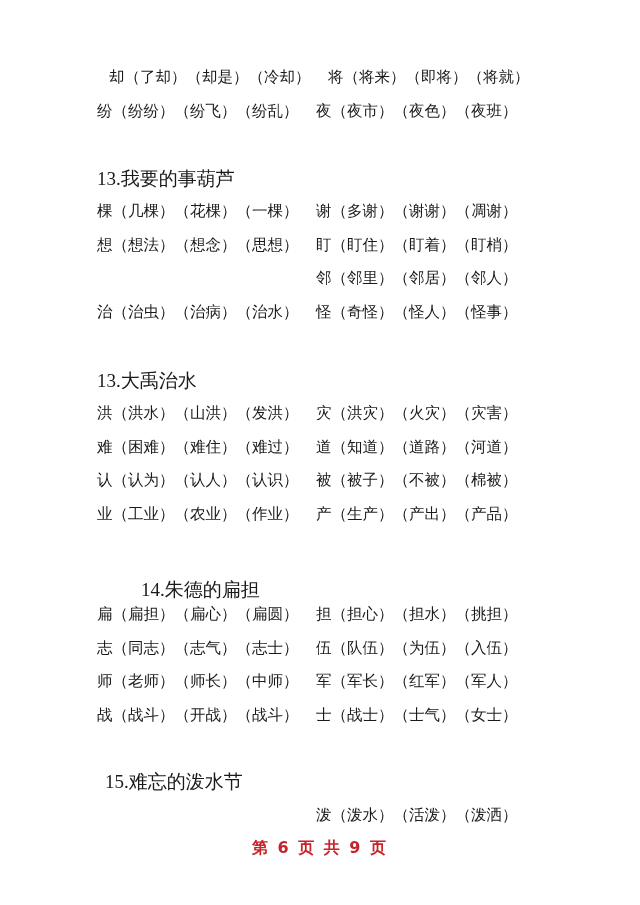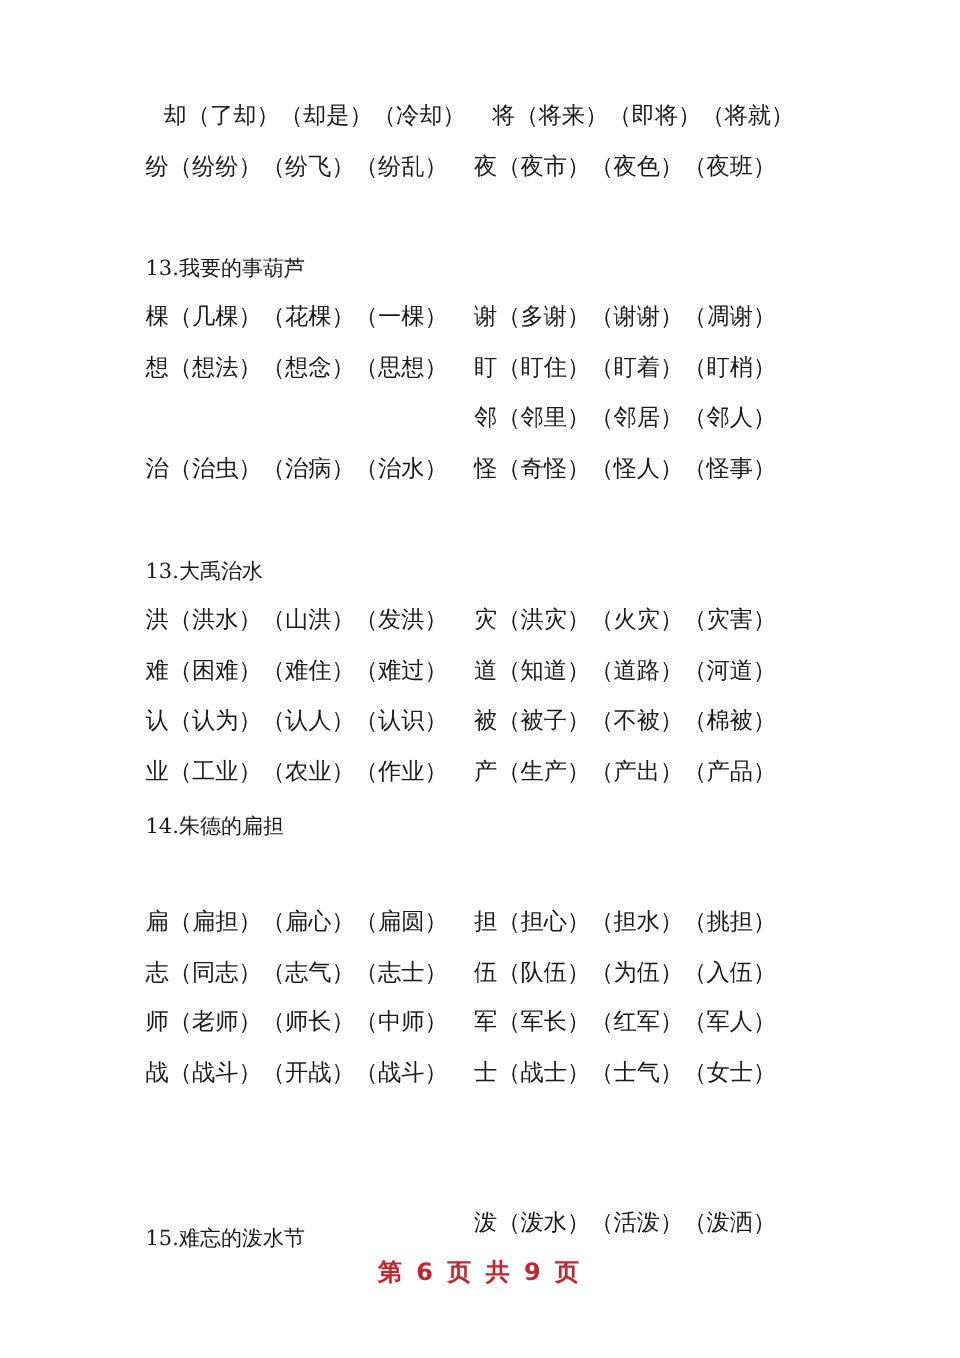--- a/index.html
+++ b/index.html
@@ -37,23 +37,24 @@
       top: 0;
     }
     .row .col-right {
       position: absolute;
       left: 219px;
       top: 0;
     }
     .heading {
       position: absolute;
       left: 97px;
-      font-size: 14px;
+      font-size: 19px;
       line-height: 28px;
       white-space: nowrap;
+      font-family: Liberation Serif, serif;
     }
     .footer {
       position: absolute;
       left: 0;
       width: 640px;
       top: 838px;
       text-align: center;
       font-size: 16px;
       font-weight: bold;
       color: #c8222b;
@@ -103,38 +104,38 @@
   </div>
   <div class="row" style="top:467px;">
     <span class="col-left">认（认为）（认人）（认识）</span>
     <span class="col-right">被（被子）（不被）（棉被）</span>
   </div>
   <div class="row" style="top:501px;">
     <span class="col-left">业（工业）（农业）（作业）</span>
     <span class="col-right">产（生产）（产出）（产品）</span>
   </div>
 
-  <div class="heading" style="top:537px;">14.朱德的扁担</div>
+  <div class="heading" style="top:576px;margin-left:44px;">14.朱德的扁担</div>
   <div class="row" style="top:601px;">
     <span class="col-left">扁（扁担）（扁心）（扁圆）</span>
     <span class="col-right">担（担心）（担水）（挑担）</span>
   </div>
   <div class="row" style="top:635px;">
     <span class="col-left">志（同志）（志气）（志士）</span>
     <span class="col-right">伍（队伍）（为伍）（入伍）</span>
   </div>
   <div class="row" style="top:668px;">
     <span class="col-left">师（老师）（师长）（中师）</span>
     <span class="col-right">军（军长）（红军）（军人）</span>
   </div>
   <div class="row" style="top:702px;">
     <span class="col-left">战（战斗）（开战）（战斗）</span>
     <span class="col-right">士（战士）（士气）（女士）</span>
   </div>
 
-  <div class="heading" style="top:812px;">15.难忘的泼水节</div>
+  <div class="heading" style="top:768px;margin-left:8px;">15.难忘的泼水节</div>
   <div class="row" style="top:802px;">
     <span class="col-right">泼（泼水）（活泼）（泼洒）</span>
   </div>
 
   <div class="footer">第 6 页 共 9 页</div>
 
 </div>
 
 </body></html>

